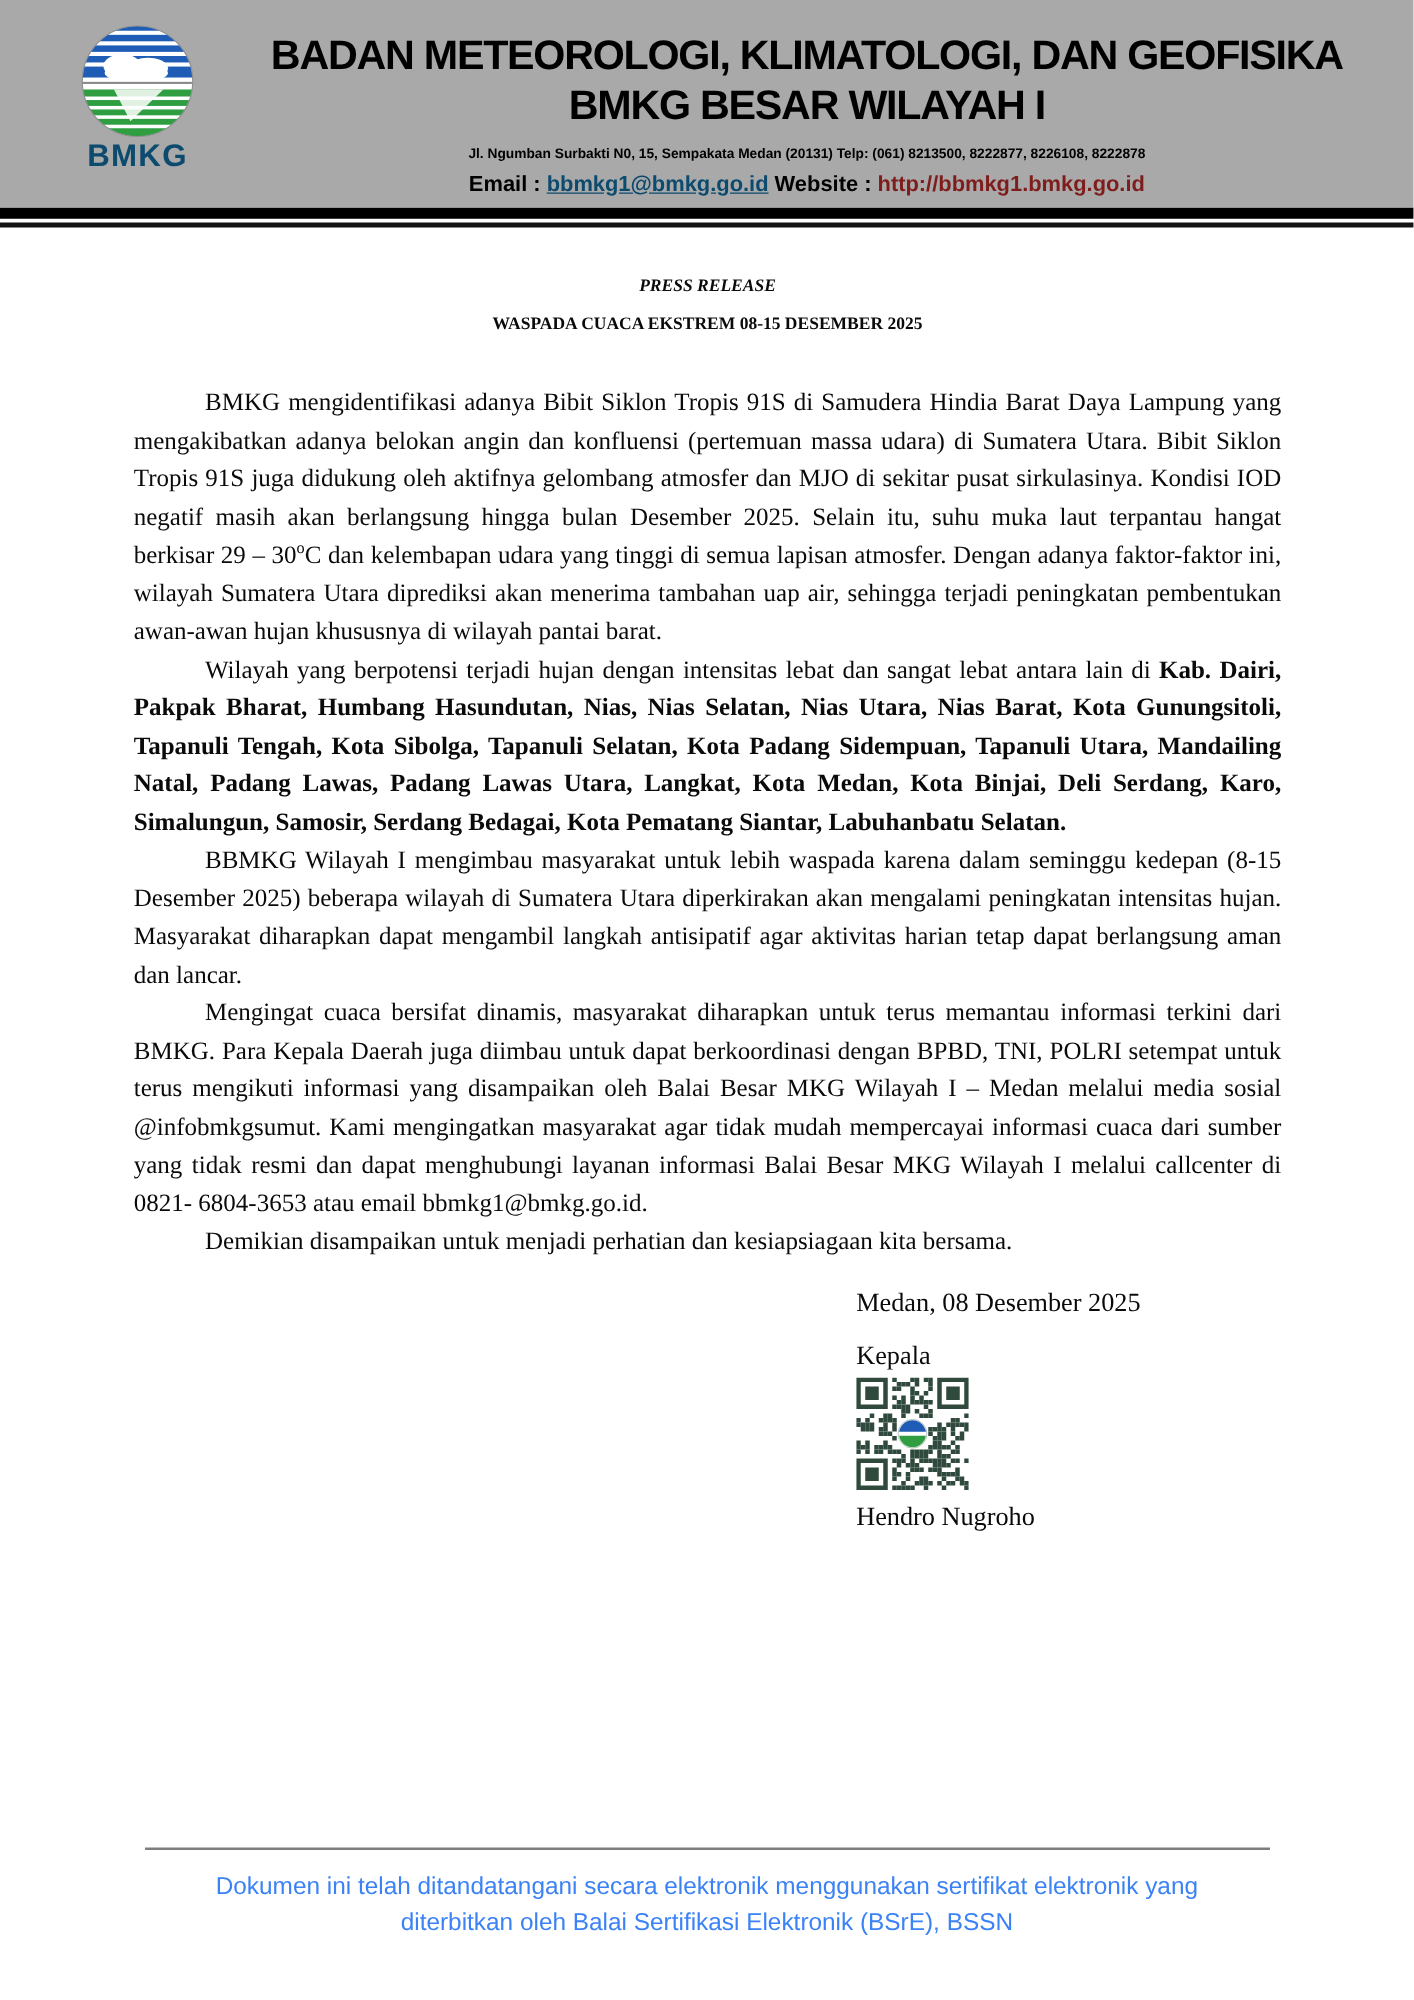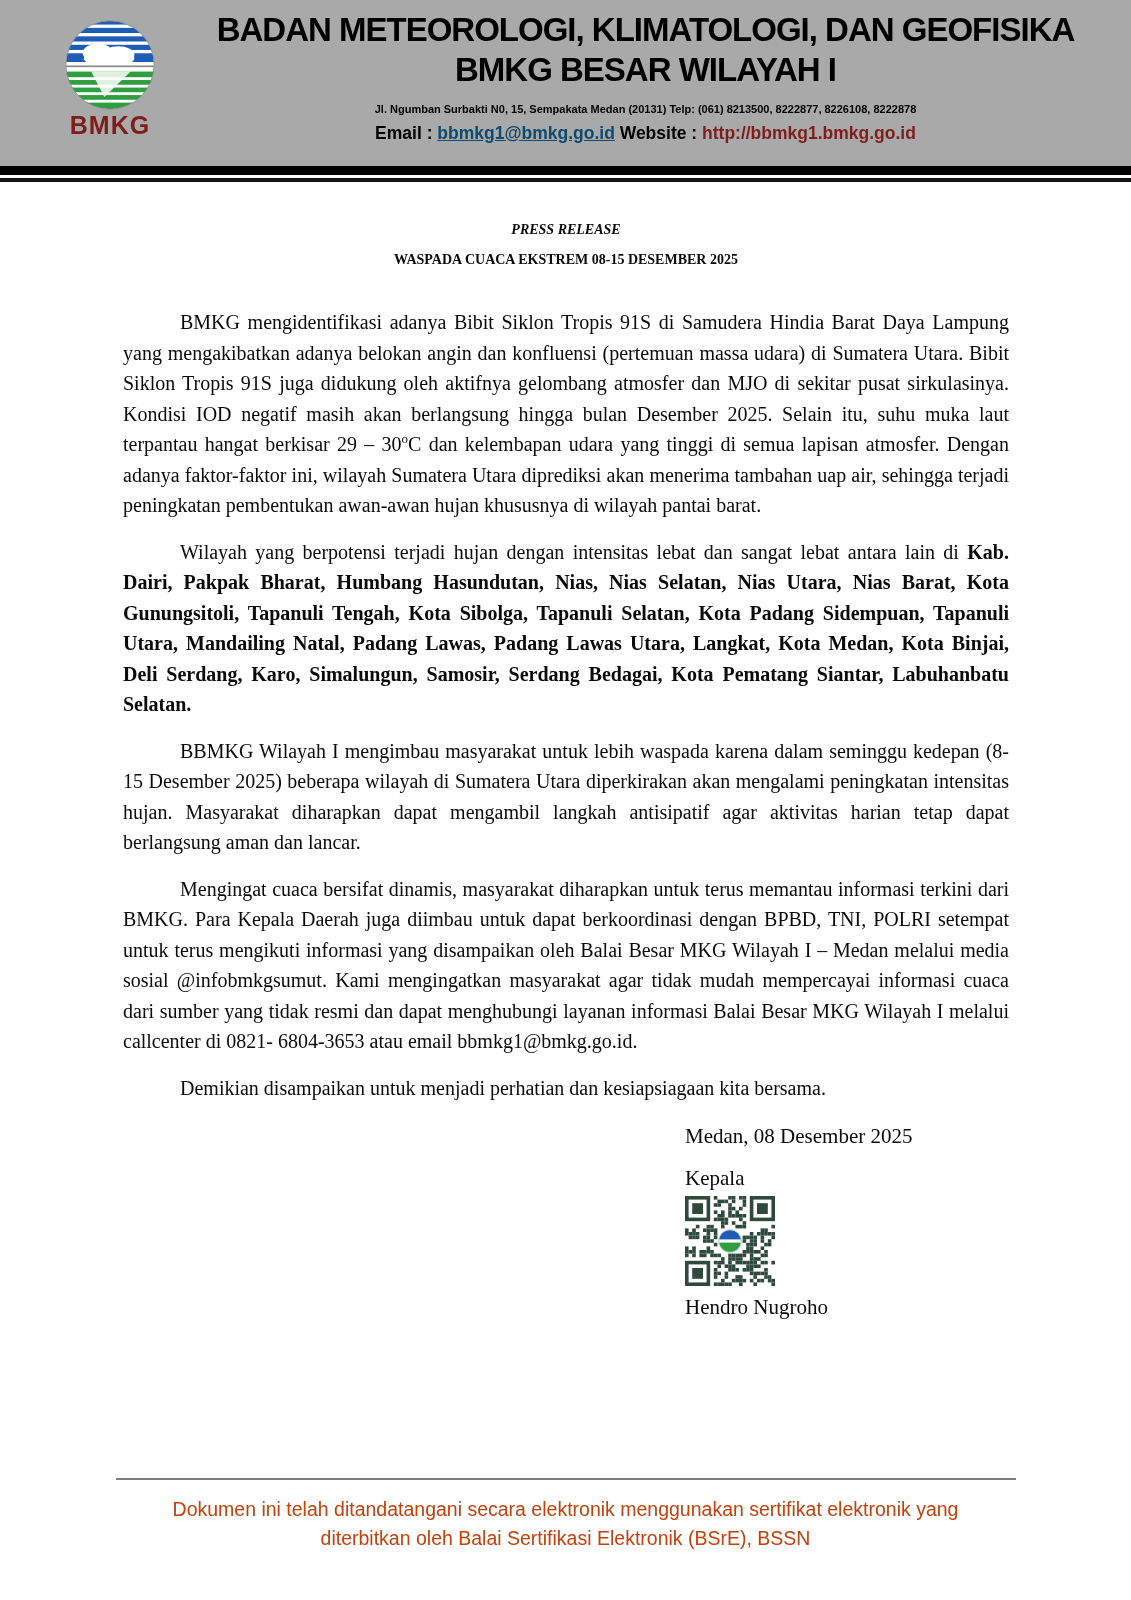--- a/index.html
+++ b/index.html
@@ -4,53 +4,53 @@
 <style>
   html,body{margin:0;padding:0;background:#fff;}
   .page{position:relative;width:1131px;height:1600px;background:#ffffff;overflow:hidden;
         font-family:"Liberation Serif","DejaVu Serif",serif;color:#0a0a0a;}
 
   
   .letterhead{position:relative;width:100%;height:166px;background:#a9a9a9;}
   .logo-block{position:absolute;left:50px;top:18px;width:120px;text-align:center;}
   .logo-svg{width:94px;height:94px;display:block;margin:0 auto;}
   .logo-text{font-family:"Liberation Sans",sans-serif;font-weight:bold;font-size:25px;
-             letter-spacing:1px;color:#7f1d1d;margin-top:-1px;}
-  .letterhead-text{padding:10px 22px 0 182px;text-align:center;
+             letter-spacing:1px;color:#0c4a6e;margin-top:-1px;}
+  .letterhead-text{padding:24px 22px 0 182px;text-align:center;
                    font-family:"Liberation Sans",sans-serif;color:#000;}
   .org1,.org2{font-weight:bold;font-size:33px;line-height:40px;letter-spacing:-1px;}
   .address{font-weight:bold;font-size:11px;line-height:21px;margin-top:9px;}
   .contact{font-weight:bold;font-size:17.5px;line-height:21px;margin-top:3px;}
   .link{cursor:pointer;text-decoration:none;}
   .link.u{text-decoration:underline;}
 
   
   .rule{height:16px;background:#fff;border-top:9px solid #000;}
   .rule::after{content:"";display:block;height:4px;background:#141414;margin-top:3px;}
 
   
   main{padding:24px 106px 0 107px;}
   .title-block{text-align:center;font-weight:bold;font-size:14px;line-height:29.5px;}
   .t-italic{font-style:italic;}
   #paragraphs{margin-top:33px;}
-  .para{margin:16px;text-align:justify;text-indent:57px;font-size:20px;line-height:30.5px;}
+  .para{margin:0;text-align:justify;text-indent:57px;font-size:20px;line-height:30.5px;}
   .para .b{font-weight:bold;}
   .para .i{}
   .para sup{font-size:13px;line-height:0;}
 
   
   .signature{margin-top:21px;margin-left:578px;font-size:21px;line-height:25px;}
   .sig-date{margin-bottom:17px;font-family:Liberation Serif, serif;}
   .sig-role{margin-bottom:5px;}
   .qr{width:90px;height:90px;margin-bottom:9px;}
   .qr svg{display:block;}
 
   
   footer{position:absolute;left:0;top:1478px;width:1131px;text-align:center;
-         font-family:"Liberation Sans",sans-serif;color:#c2410c;}
+         font-family:"Liberation Sans",sans-serif;color:#3b82f6;}
   .footer-rule{width:900px;height:2px;background:#7e7e7e;margin:0 auto;}
   .footer-text{max-width:820px;margin:15px auto 0;font-size:19.5px;line-height:29px;}
 </style>
 </head>
 <body>
 
 <div class="page">
 
   <header class="letterhead">
     <div class="logo-block">

